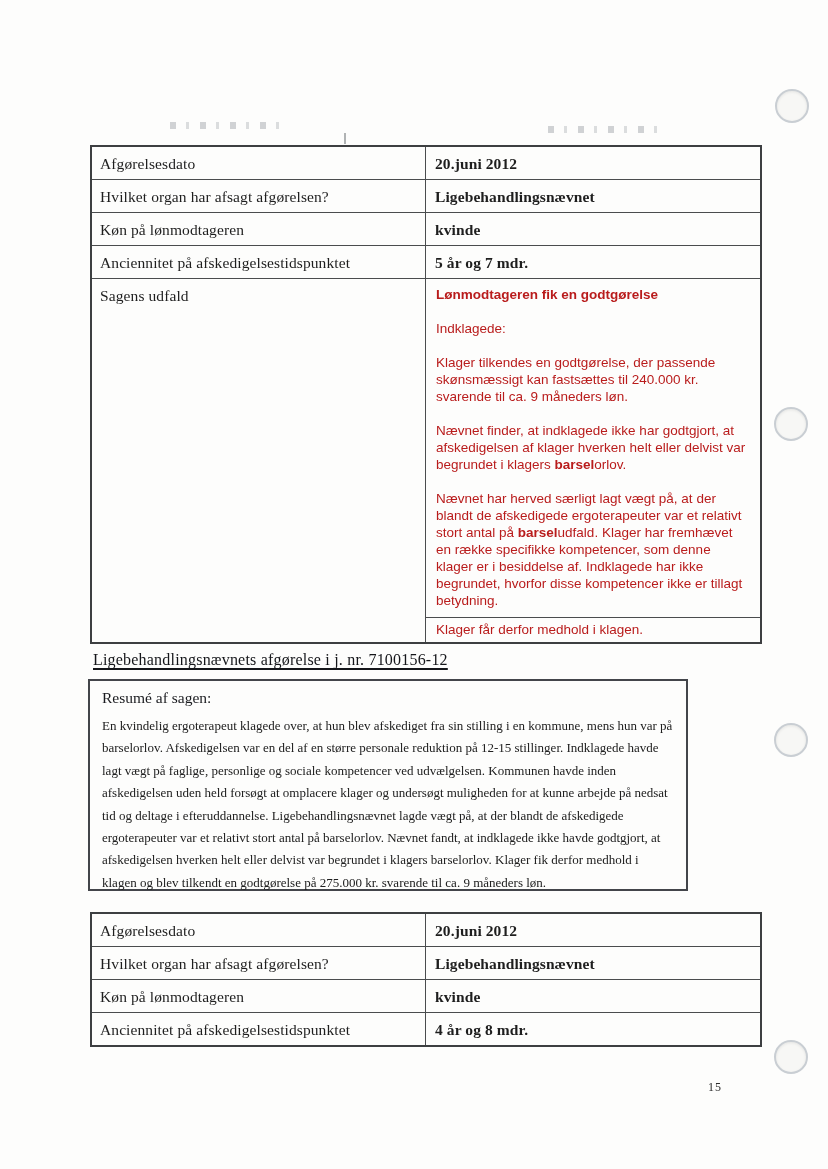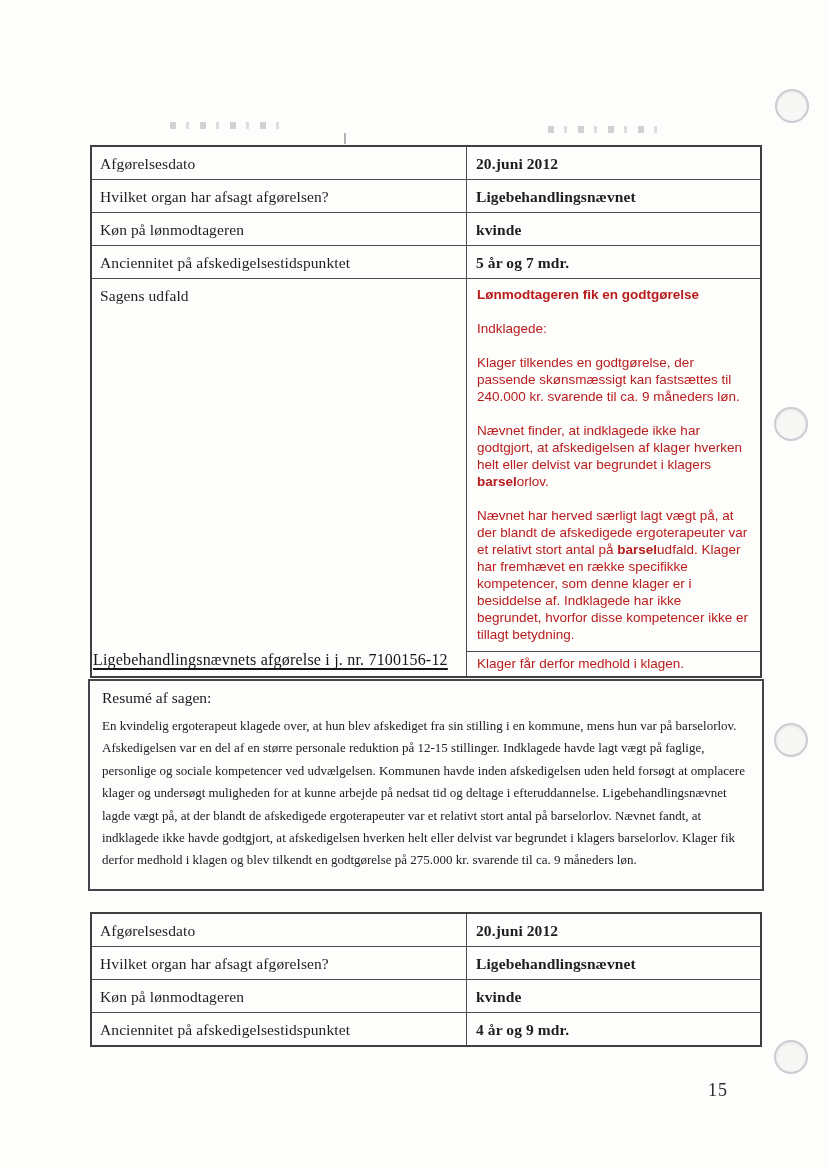--- a/index.html
+++ b/index.html
@@ -31,21 +31,21 @@
   .hole-4{left:774px;top:1040px;}
 
   
   .case-table{
     position:absolute;left:90px;width:672px;
     border:2px solid #3d3f41;background:#fdfdfc;
     box-sizing:border-box;
   }
   .table-1{top:145px;}
   .table-2{top:912px;}
-  .t-row{display:grid;grid-template-columns:333px 1fr;border-bottom:1.5px solid #4a4c4e;gap:41px;}
+  .t-row{display:grid;grid-template-columns:333px 1fr;border-bottom:1.5px solid #4a4c4e;}
   .t-row:last-child{border-bottom:none;}
   .t-cell{
     padding:4px 8px 3px;display:flex;align-items:center;
     font-size:15.5px;letter-spacing:.1px;min-height:32px;box-sizing:border-box;
   }
   .t-cell.value{border-left:1.6px solid #4a4c4e;padding-left:9px;font-weight:bold;}
   .t-row.short .t-cell{min-height:24px;}
 
   .t-row.big{border-bottom:none;}
   .t-cell.label-top{align-items:flex-start;padding-top:8px;}
@@ -63,36 +63,36 @@
     box-sizing:border-box;display:flex;align-items:center;
   }
 
   
   .section-heading{
     position:absolute;left:93px;top:651px;width:600px;
     font-size:16px;letter-spacing:.2px;color:#15161a;
     text-decoration:underline;text-underline-offset:3px;text-decoration-thickness:1.5px;
   }
   .resume-box{
-    position:absolute;left:88px;top:679px;width:676px;height:212px;
+    position:absolute;left:88px;top:679px;width:600px;height:212px;
     border:2px solid #43454a;box-sizing:border-box;background:#fdfdfc;
   }
   .resume-label{
     font-size:15.5px;padding:8px 12px 2px;color:#1a1b1f;
     font-family:"Liberation Serif", serif;
   }
   .resume-text{
     font-family:Liberation Serif, serif;
     font-size:13px;line-height:22.4px;color:#202020;
     padding:6px 10px 0 12px;
   }
 
   
   .page-number{
-    position:absolute;left:708px;top:1080px;font-size:18px;color:#2b2b2b;
+    position:absolute;left:708px;top:1080px;font-size:12px;color:#2b2b2b;
     letter-spacing:1px;
   }
 </style>
 </head>
 <body>
 
 <div class="smudge smudge-1"></div>
 <div class="smudge smudge-2"></div>
 <div class="tick-mark"></div>
 
@@ -148,17 +148,17 @@
   <div class="t-row">
     <div class="t-cell">Hvilket organ har afsagt afgørelsen?</div>
     <div class="t-cell value">Ligebehandlingsnævnet</div>
   </div>
   <div class="t-row">
     <div class="t-cell">Køn på lønmodtageren</div>
     <div class="t-cell value">kvinde</div>
   </div>
   <div class="t-row">
     <div class="t-cell">Anciennitet på afskedigelsestidspunktet</div>
-    <div class="t-cell value">4 år og 9 mdr.</div>
+    <div class="t-cell value">4 år og 8 mdr.</div>
   </div>
 </div>
 
 <div class="page-number">15</div>
 
 </body></html>

